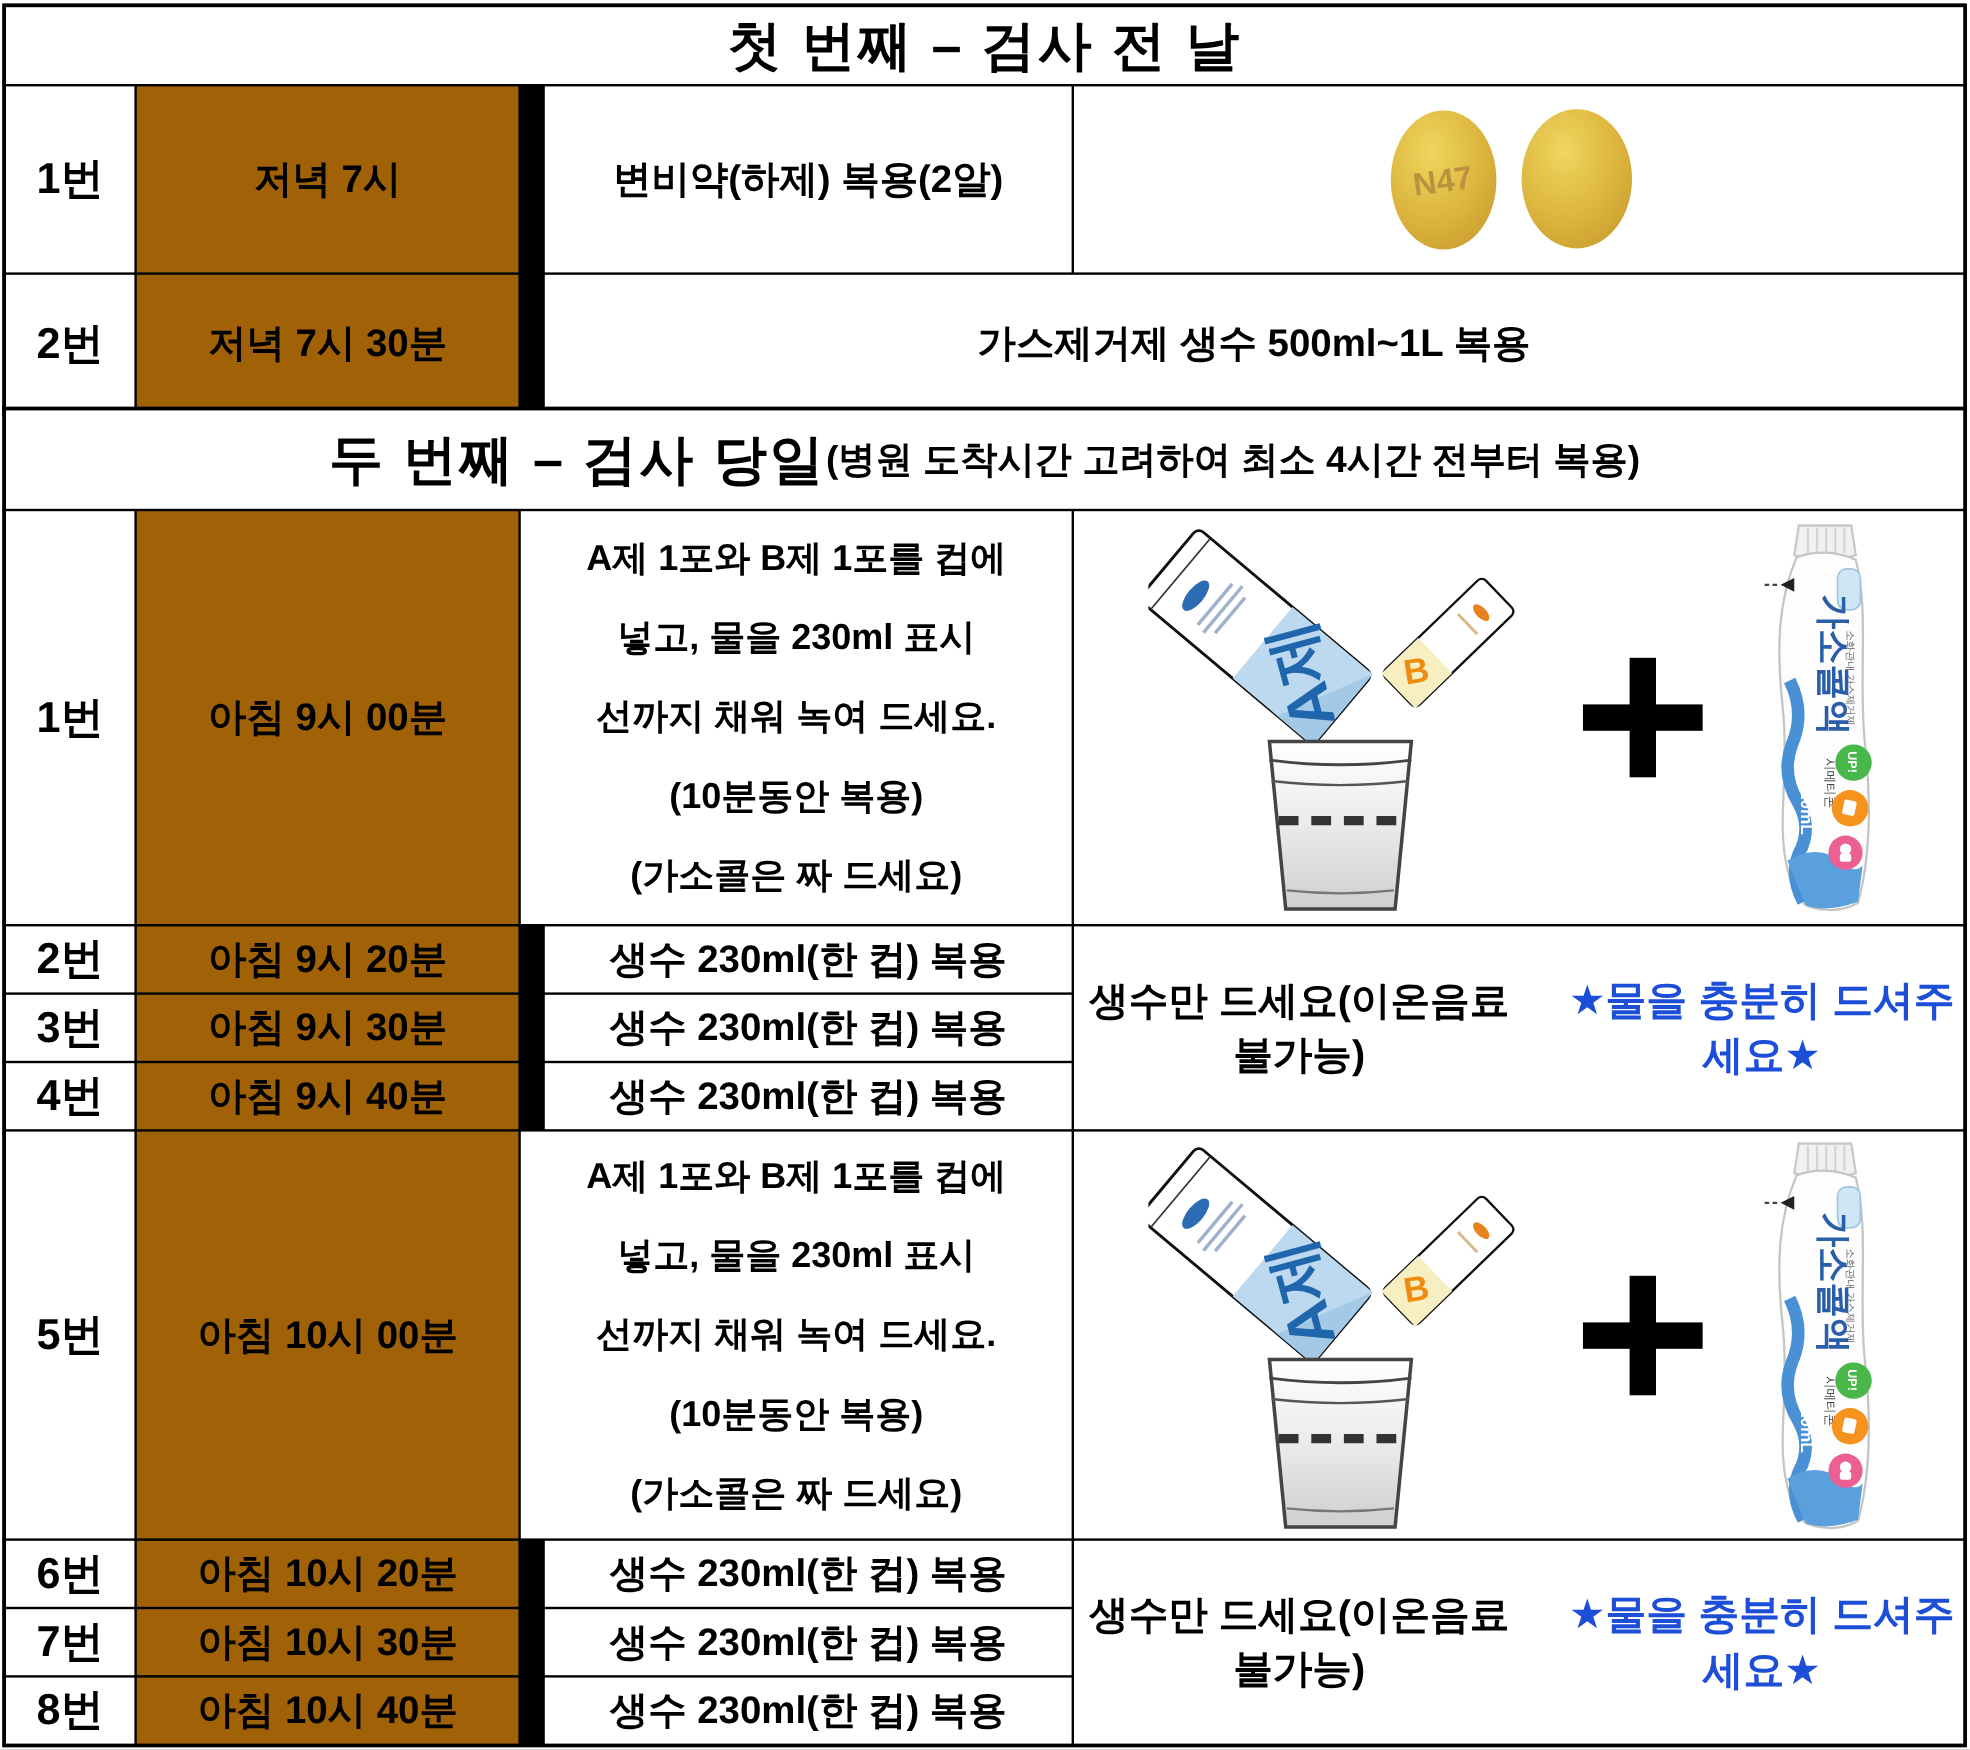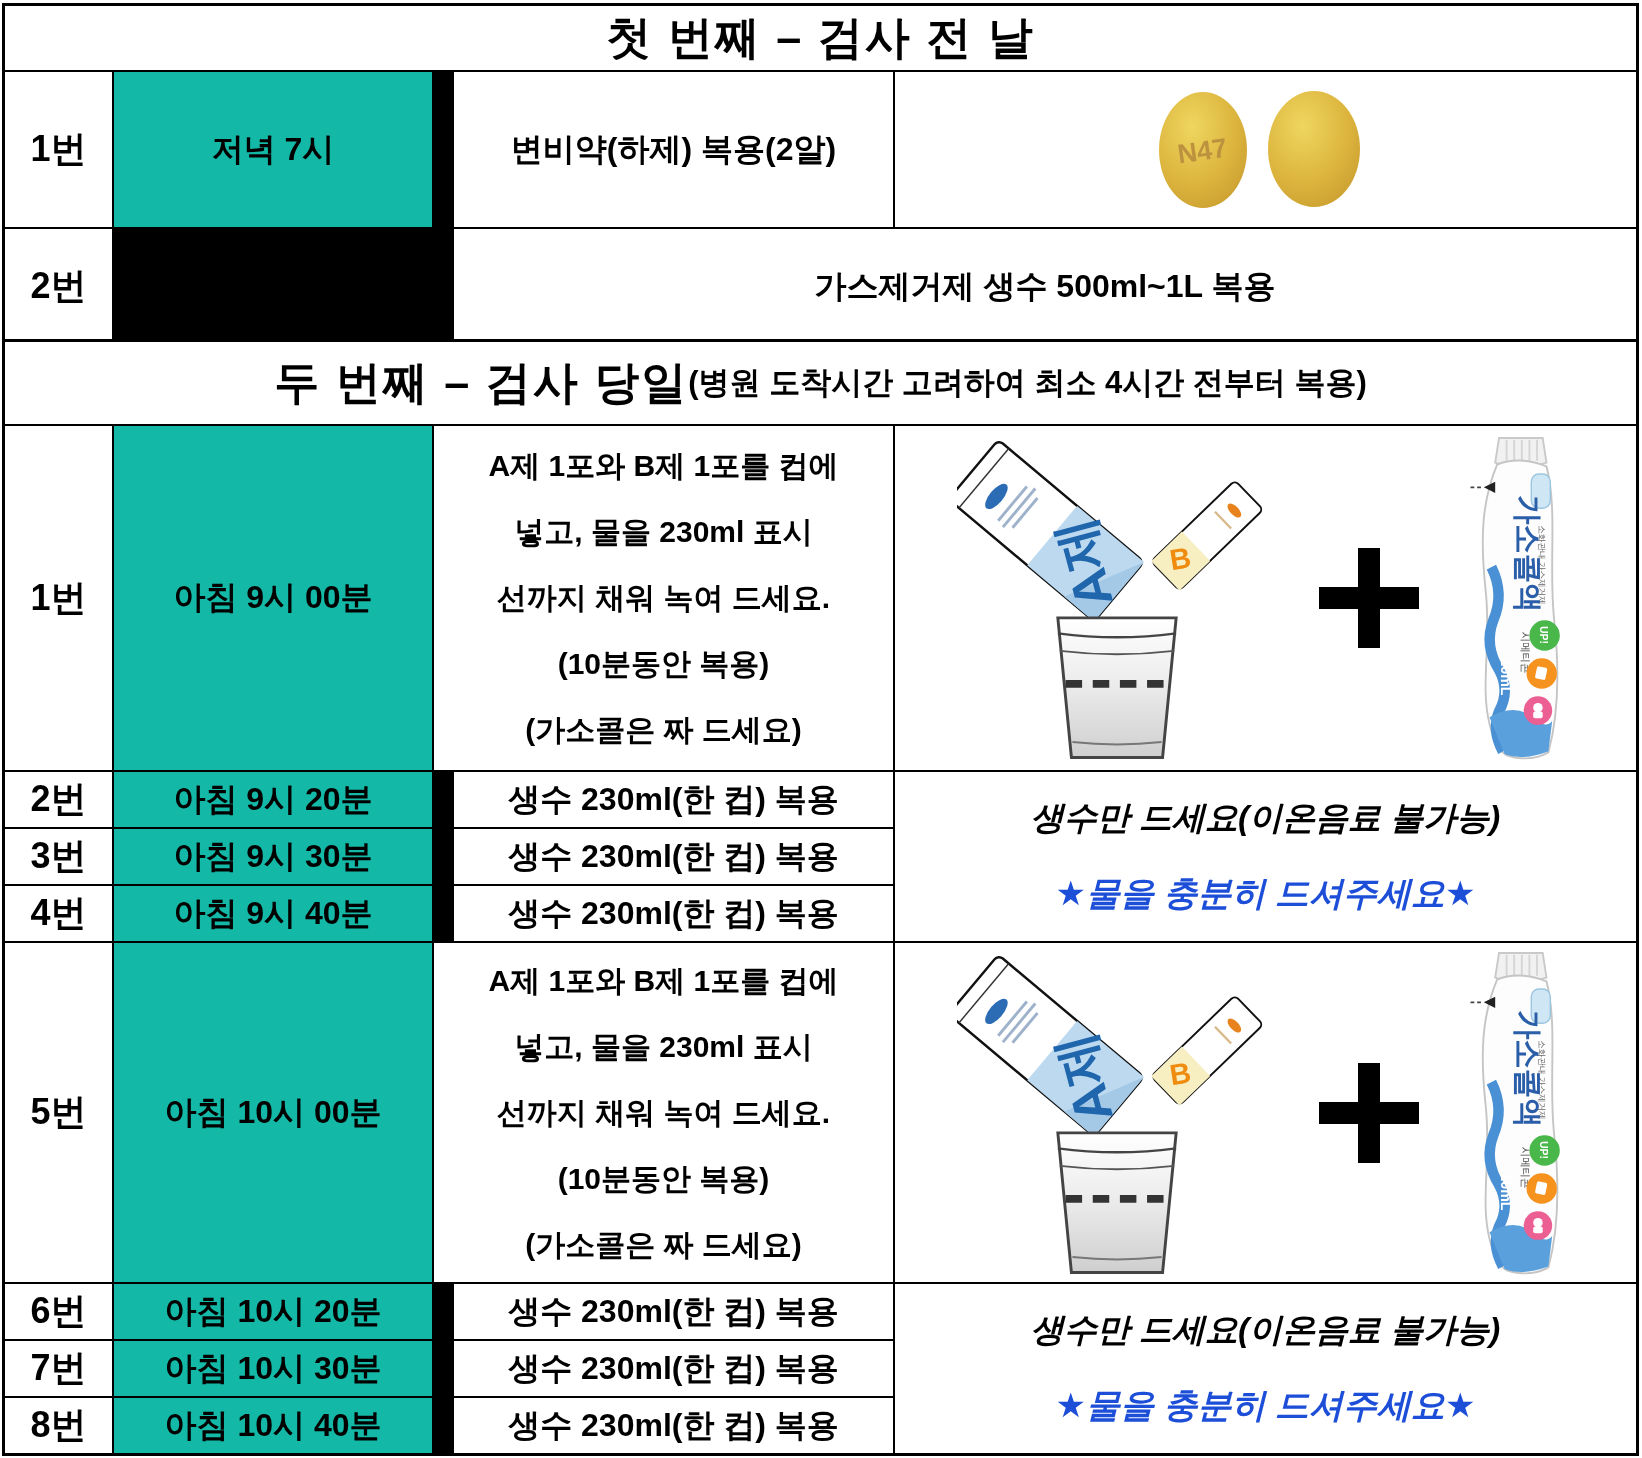--- a/index.html
+++ b/index.html
@@ -8,28 +8,28 @@
   .tbl{position:absolute;box-sizing:border-box;background:#000;border:3px solid #000;
        display:grid;gap:2px;}
   .tbl1{left:2px;top:3px;width:1637px;height:344px;
         grid-template-columns:107px 318px 459px 1fr;
         grid-template-rows:64px 155px 1fr;}
   .tbl2{left:2px;top:339px;width:1637px;height:1117px;
         grid-template-columns:107px 318px 459px 1fr;
         grid-template-rows:82px 344px 55px 55px 55px 339px 55px 55px 1fr;}
   .cell{background:#fff;display:flex;align-items:center;justify-content:center;
         text-align:center;overflow:hidden;}
-  .beige{background:#14b8a6;}
+  .beige{background:#a16207;}
   .title-cell{grid-column:1/5;font-weight:800;font-size:45px;letter-spacing:2px;}
   .title-sub{font-weight:800;font-size:31px;letter-spacing:0;}
   .no-cell{font-size:36px;font-weight:600;}
   .time-cell{font-size:32px;font-weight:600;}
   .desc-cell{font-size:32px;font-weight:600;margin-left:20px;}
   .mix-text-cell{flex-direction:column;font-size:30px;font-weight:600;line-height:66px;}
-  .note-cell{flex-direction:column;gap:30px;font-style:italic;}
+  .note-cell{flex-direction:row;gap:30px;}
   .note-l1{font-size:33px;font-weight:600;}
   .note-l2{font-size:34px;font-weight:800;color:#1d4ed8;}
   .img-cell{gap:42px;}
   .note-a{grid-column:4;grid-row:3/6;}
   .note-b{grid-column:4;grid-row:7/10;}
   .span2{grid-column:3/5;}
   svg{display:block;}
   .plus-wrap{display:flex;align-items:center;justify-content:center;}
 </style>
 </head>
@@ -50,20 +50,21 @@
           <stop offset="1" stop-color="#c79a2d"></stop>
         </radialGradient>
       </defs>
       <ellipse cx="92" cy="64" rx="44" ry="58" fill="url(#pillg)"></ellipse>
       <text x="92" y="74" font-size="27" font-weight="bold" fill="#bd923f" text-anchor="middle" transform="rotate(-8 92 70)">N47</text>
       <ellipse cx="203" cy="63" rx="46" ry="58" fill="url(#pillg)"></ellipse>
     </svg>
   </div>
 
   <div class="cell no-cell">2번</div>
+  <div class="cell time-cell beige">저녁 7시 30분</div>
   <div class="cell desc-cell span2">가스제거제 생수 500ml~1L 복용</div>
 </div>
 
 <div class="tbl tbl2">
   <div class="cell title-cell" style="grid-row:1;">
     <span>두 번째 – 검사 당일</span>
       <span class="title-sub">(병원 도착시간 고려하여 최소 4시간 전부터 복용)</span>
   </div>
 
   <div class="cell no-cell">1번</div>

